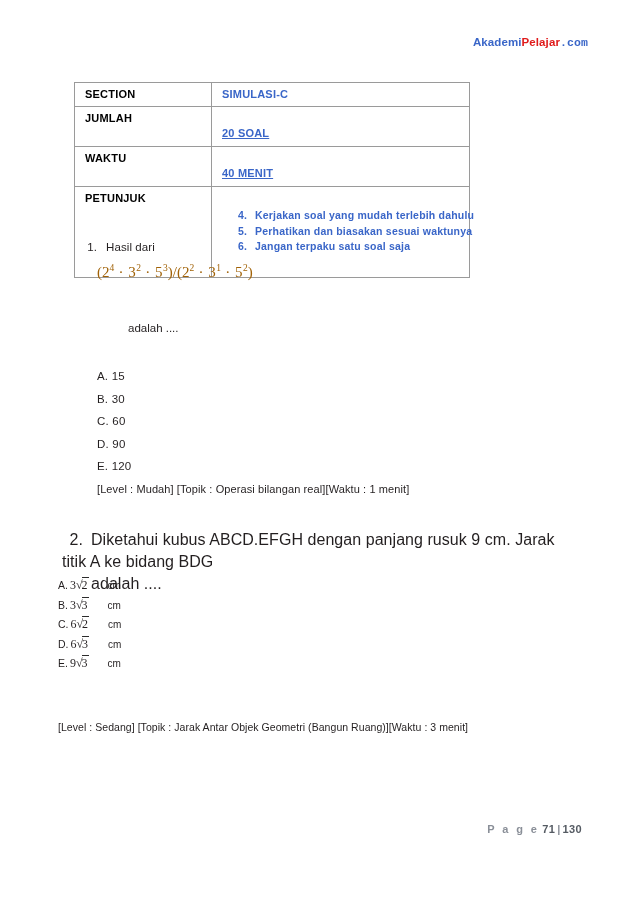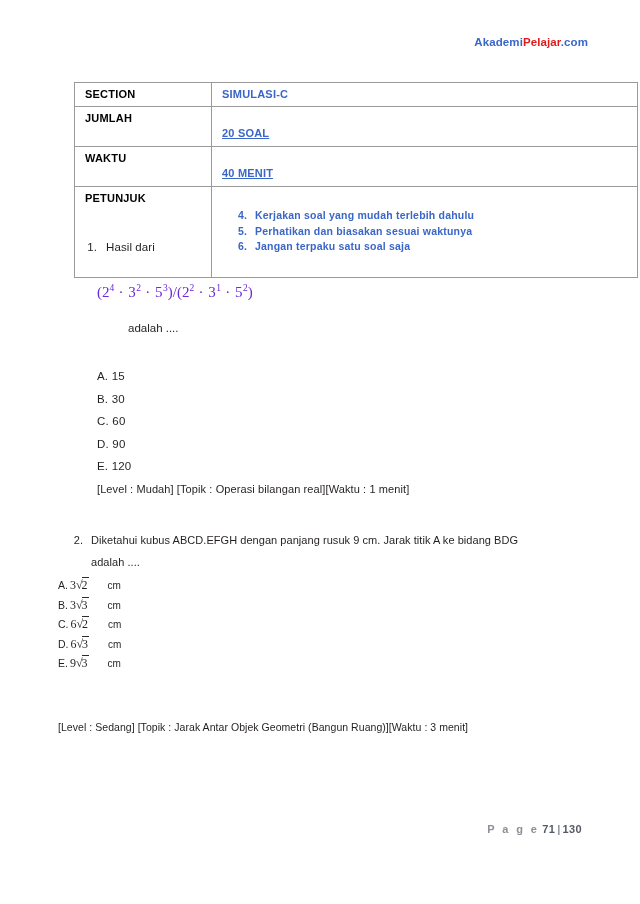--- a/index.html
+++ b/index.html
@@ -21,28 +21,28 @@
     position: absolute;
     top: 36px;
     right: 52px;
     font-size: 11.5px;
     font-weight: bold;
     letter-spacing: 0.1px;
     white-space: nowrap;
   }
   .logo-a { color: #3a66c8; }
   .logo-b { color: #e01b1b; }
-  .logo-c { color: #3a66c8; }
+  .logo-c { color: #3a66c8; font-family: Liberation Mono, monospace; }
 
   
   .info-table {
     position: absolute;
     left: 74px;
     top: 82px;
-    width: 564px;
+    width: 396px;
     border-collapse: collapse;
     table-layout: fixed;
   }
   .info-table td {
     border: 1px solid #9a9a9a;
     padding: 5px 8px 6px 10px;
     vertical-align: top;
   }
   .info-table td.label {
     width: 118px;
@@ -88,24 +88,24 @@
   .q1-stem .qnum {
     display: inline-block;
     width: 23px;
     text-align: right;
     margin-right: 9px;
   }
 
   .formula {
     position: absolute;
     left: 97px;
-    top: 284px;
+    top: 264px;
     font-family: "Liberation Serif", serif;
     font-size: 15px;
-    color: #6d28d9;
+    color: #a16207;
     white-space: nowrap;
   }
   .formula sup {
     font-size: 9.5px;
     vertical-align: super;
     line-height: 0;
   }
   .dotop { letter-spacing: 0.5px; }
 
   .q1-adalah {
@@ -134,21 +134,21 @@
     font-size: 11px;
     letter-spacing: 0.1px;
     white-space: nowrap;
   }
 
   .q2-stem {
     position: absolute;
     left: 62px;
     top: 529px;
     width: 500px;
-    font-size: 11px;
+    font-size: 16px;
     letter-spacing: 0.05px;
     line-height: 22px;
   }
   .q2-stem .qnum {
     display: inline-block;
     width: 21px;
     text-align: right;
     margin-right: 8px;
   }
   .q2-stem .cont {

